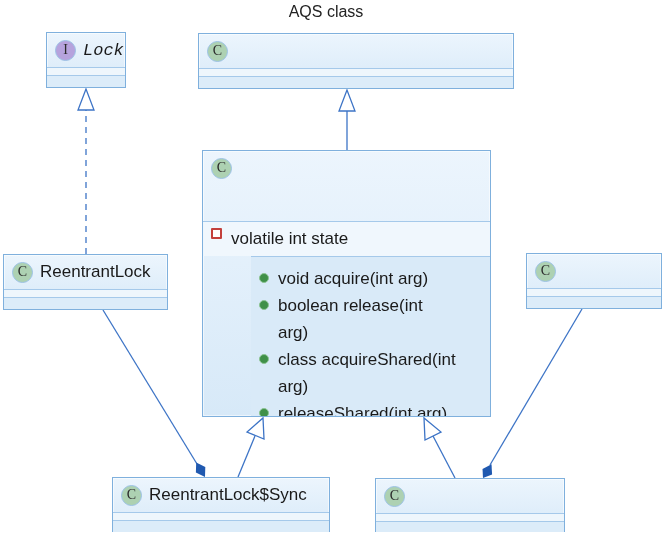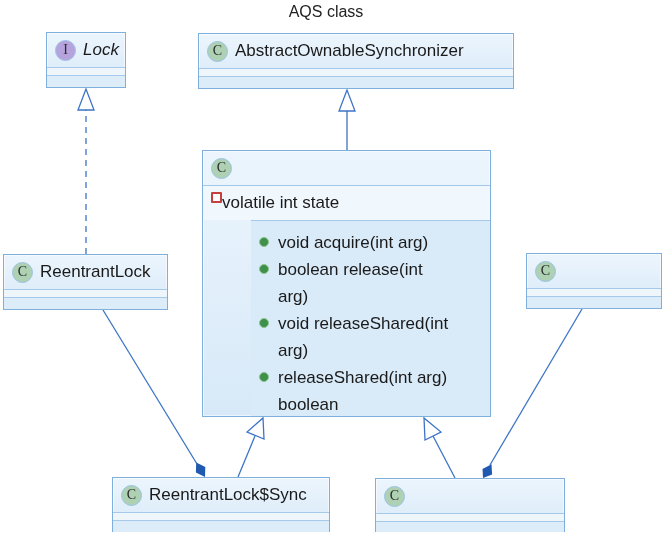--- a/index.html
+++ b/index.html
@@ -23,29 +23,29 @@
   }
   .badge{
     width:21px;height:21px;border-radius:50%;flex:0 0 auto;
     display:flex;align-items:center;justify-content:center;
     font-family:"Liberation Serif","DejaVu Serif",serif;font-size:14px;color:#2b2b2b;
     box-sizing:border-box;
   }
   .badge.cls{background:#add1b2;border:1px solid #9cc2e6;}
   .badge.iface{background:#b6a3dd;border:1px solid #9cc2e6;}
   .cname{font-size:17px;white-space:nowrap;}
-  .cname.italic{font-style:italic;}
+  .cname.italic{font-style:italic;font-family:Liberation Mono, monospace;}
   .strip{border-top:1px solid #a5c9ea;height:7px;background:#eef6fc;}
   .strip.s2{height:11px;background:#dcecf9;}
   
   .aqs{display:flex;flex-direction:column;}
   .aqs-fields{
     border-top:1px solid #a5c9ea;background:#f0f7fd;
     padding:4px 8px;height:35px;box-sizing:border-box;
-    display:flex;gap:0;font-size:17px;align-items:center;
+    display:flex;gap:9px;font-size:17px;align-items:center;margin-top:36px;
   }
   .ficon{
     width:7px;height:7px;background:#fff;border:2px solid #c3403c;border-radius:1px;
     flex:0 0 auto;align-self:flex-start;margin-top:2px;
   }
   .aqs-methods{
     border-top:1px solid #a5c9ea;background:#d9eaf8;flex:1;
     padding:8px 8px;font-size:17px;line-height:27px;overflow:hidden;margin-left:48px;
   }
   .member{display:flex;gap:9px;}
@@ -90,21 +90,20 @@
       <span class="badge iface">I</span>
       <span class="cname italic">Lock</span>
     </div>
     <div class="strip"></div>
     <div class="strip s2"></div>
   </div>
 
   <div class="node" style="left:198px;top:33px;width:316px;">
     <div class="hdr">
       <span class="badge cls">C</span>
-      <span class="cname">AbstractOwnableSynchronizer</span>
     </div>
     <div class="strip"></div>
     <div class="strip s2"></div>
   </div>
 
   <div class="node aqs" style="left:202px;top:150px;width:289px;height:267px;">
     <div class="hdr">
       <span class="badge cls">C</span>
     </div>
     <div class="aqs-fields">
@@ -121,21 +120,21 @@
         <div class="member">
           <span class="micon"></span>
           <div class="mlines">
             <div>boolean release(int</div>
             <div>arg)</div>
           </div>
         </div>
         <div class="member">
           <span class="micon"></span>
           <div class="mlines">
-            <div>void releaseShared(int</div>
+            <div>class acquireShared(int</div>
             <div>arg)</div>
           </div>
         </div>
         <div class="member">
           <span class="micon"></span>
           <div class="mlines">
             <div>releaseShared(int arg)</div>
             <div>boolean</div>
           </div>
         </div>

